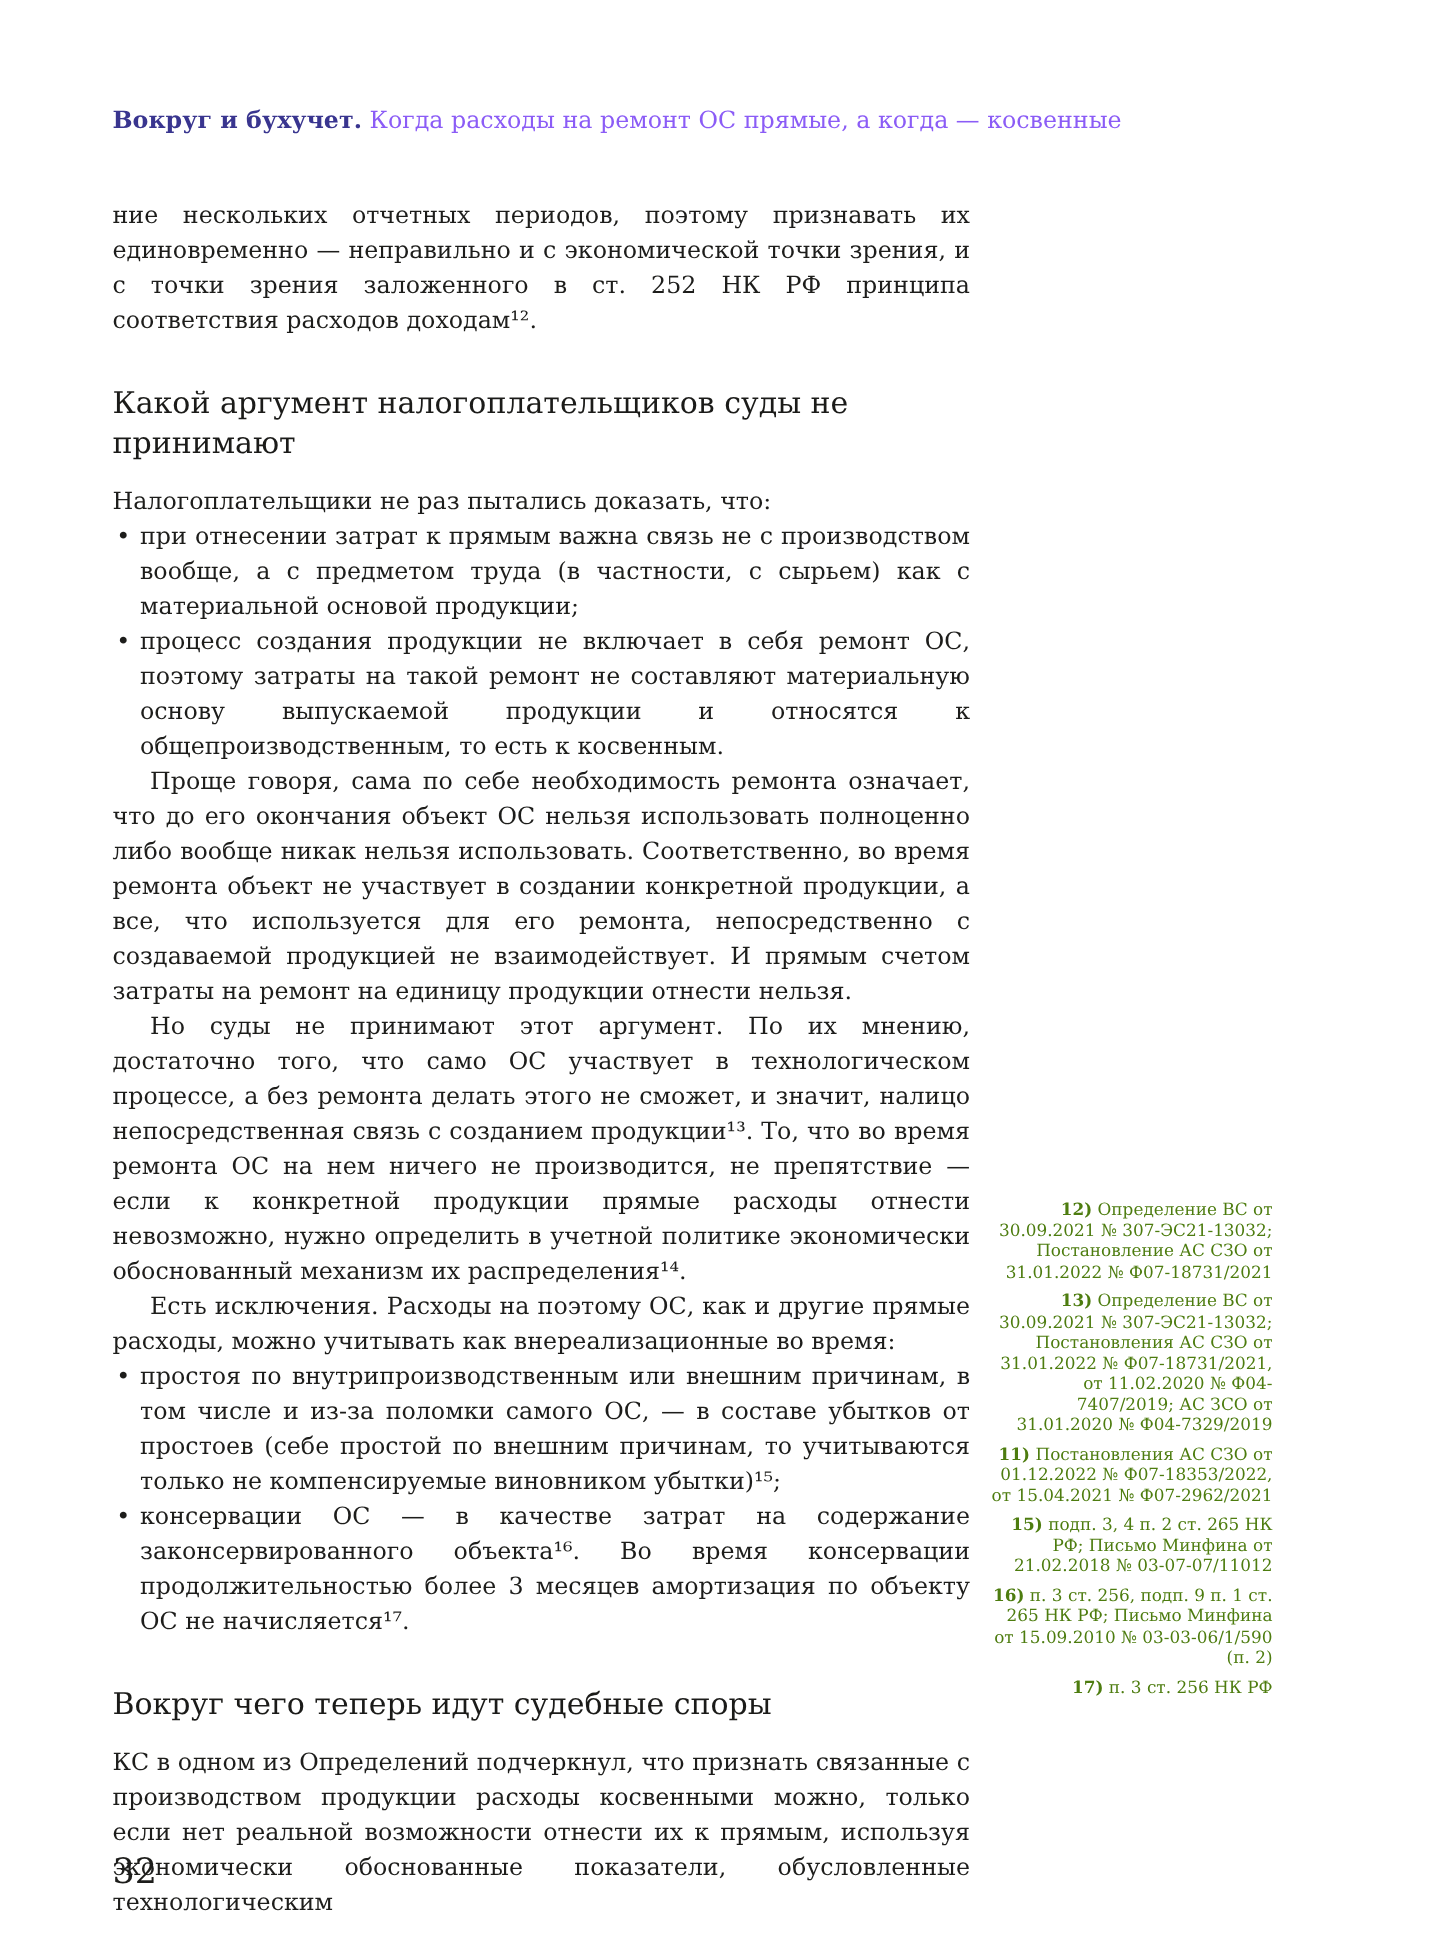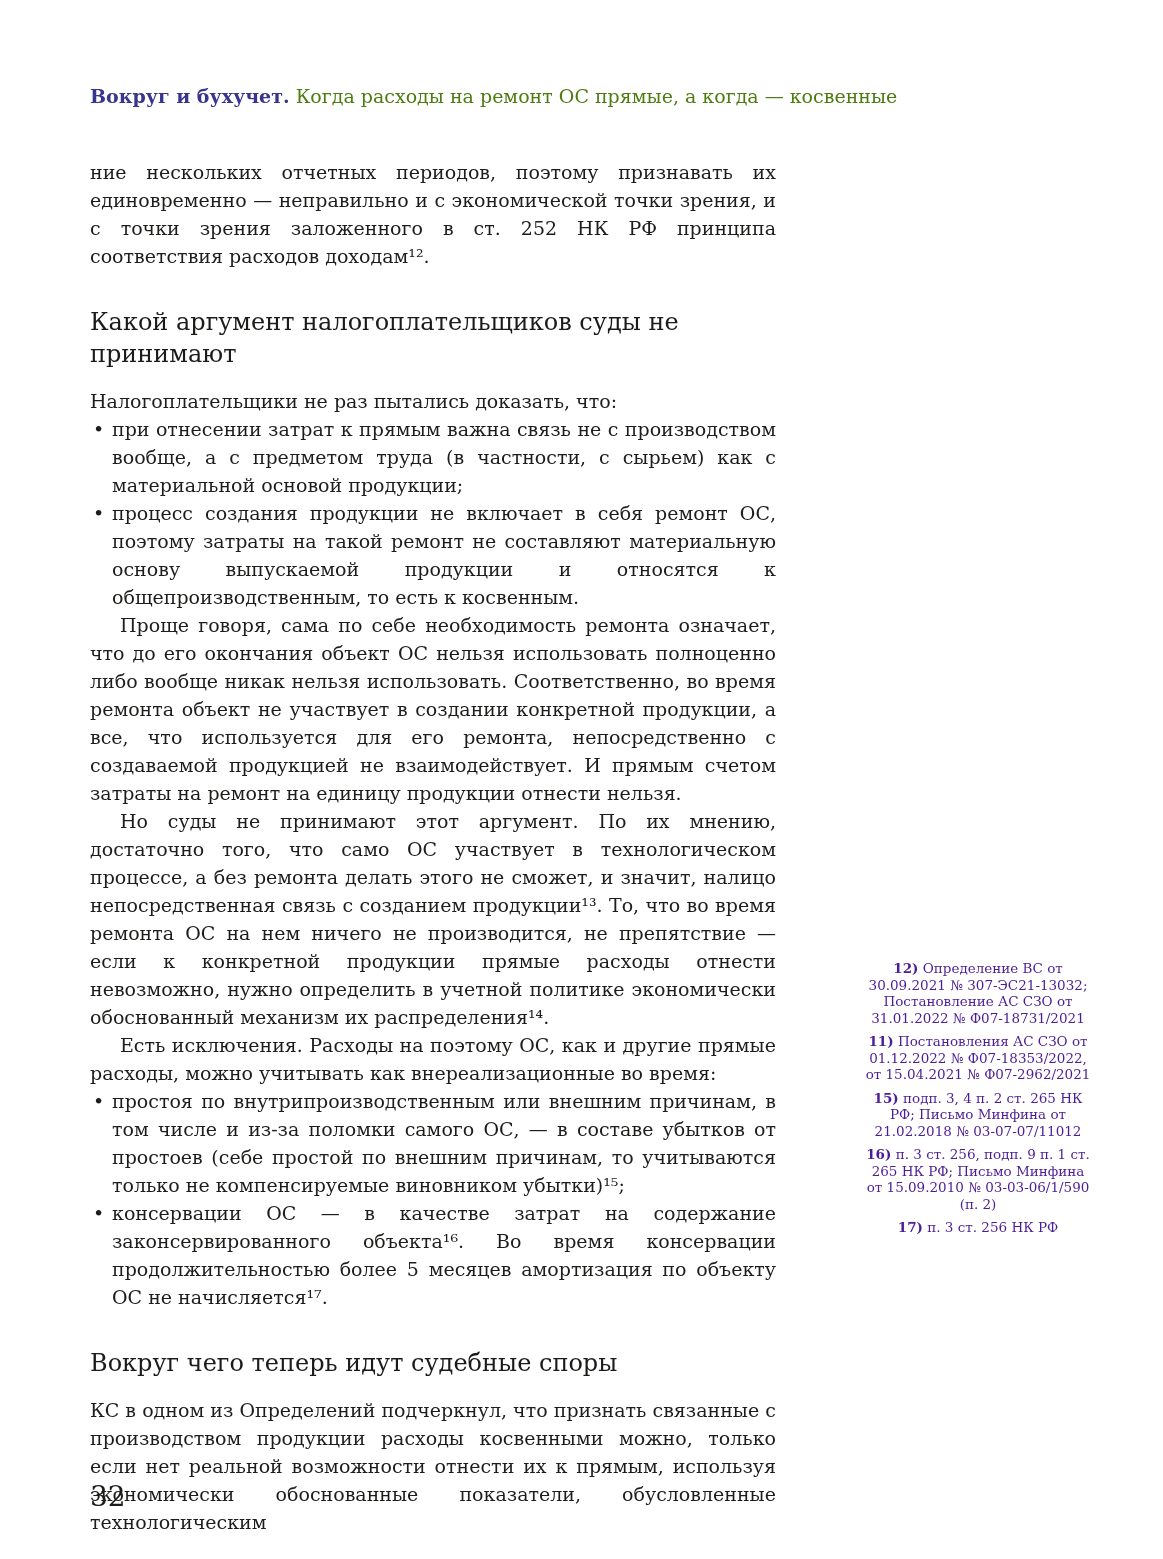--- a/index.html
+++ b/index.html
@@ -24,21 +24,21 @@
     top: 84px;
     width: 990px;
     font-size: 19px;
     line-height: 24px;
   }
   .brand {
     font-weight: bold;
     color: #39358f;
   }
   .article-title {
-    color: #4d7c0f;
+    color: #8b5cf6;
   }
 
   
   .main-col {
     position: absolute;
     left: 90px;
     top: 158px;
     width: 686px;
     font-size: 19px;
     line-height: 28px;
@@ -71,27 +71,27 @@
   ul.bullets li::before {
     content: "\2022";
     position: absolute;
     left: 3px;
     top: 0;
   }
 
   
   .sidebar {
     position: absolute;
-    left: 864px;
+    left: 790px;
     top: 960px;
     width: 228px;
     font-size: 13.5px;
     line-height: 16.5px;
-    text-align: center;
-    color: #4c1d95;
+    text-align: right;
+    color: #4d7c0f;
   }
   .note {
     margin-bottom: 7px;
   }
   .note-num {
     font-weight: bold;
   }
 
   
   .page-number {
@@ -126,36 +126,40 @@
     </ul>
 
     <p class="indent">Проще говоря, сама по себе необходимость ремонта означает, что до его окончания объект ОС нельзя использовать полноценно либо вообще никак нельзя использовать. Соответственно, во время ремонта объект не участвует в создании конкретной продукции, а все, что используется для его ремонта, непосредственно с создаваемой продукцией не взаимодействует. И прямым счетом затраты на ремонт на единицу продукции отнести нельзя.</p>
 
     <p class="indent">Но суды не принимают этот аргумент. По их мнению, достаточно того, что само ОС участвует в технологическом процессе, а без ремонта делать этого не сможет, и значит, налицо непосредственная связь с созданием продукции¹³. То, что во время ремонта ОС на нем ничего не производится, не препятствие — если к конкретной продукции прямые расходы отнести невозможно, нужно определить в учетной политике экономически обоснованный механизм их распределения¹⁴.</p>
 
     <p class="indent">Есть исключения. Расходы на поэтому ОС, как и другие прямые расходы, можно учитывать как внереализационные во время:</p>
 
     <ul class="bullets">
       <li>простоя по внутрипроизводственным или внешним причинам, в том числе и из-за поломки самого ОС, — в составе убытков от простоев (себе простой по внешним причинам, то учитываются только не компенсируемые виновником убытки)¹⁵;</li>
-      <li>консервации ОС — в качестве затрат на содержание законсервированного объекта¹⁶. Во время консервации продолжительностью более 5 месяцев амортизация по объекту ОС не начисляется¹⁷.</li>
+      <li>консервации ОС — в качестве затрат на содержание законсервированного объекта¹⁶. Во время консервации продолжительностью более 3 месяцев амортизация по объекту ОС не начисляется¹⁷.</li>
     </ul>
 
     <h2 class="section-heading">Вокруг чего теперь идут судебные споры</h2>
 
     <p>КС в одном из Определений подчеркнул, что признать связанные с производством продукции расходы косвенными можно, только если нет реальной возможности отнести их к прямым, используя экономически обоснованные показатели, обусловленные технологическим</p>
 
   </main>
 
   <aside class="sidebar">
 
     <div class="note">
       <span class="note-num">12)</span>
       <span class="note-text">Определение ВС от 30.09.2021 № 307-ЭС21-13032; Постановление АС СЗО от 31.01.2022 № Ф07-18731/2021</span>
     </div>
 
+    <div class="note">
+      <span class="note-num">13)</span>
+      <span class="note-text">Определение ВС от 30.09.2021 № 307-ЭС21-13032; Постановления АС СЗО от 31.01.2022 № Ф07-18731/2021, от 11.02.2020 № Ф04-7407/2019; АС ЗСО от 31.01.2020 № Ф04-7329/2019</span>
+    </div>
 
     <div class="note">
       <span class="note-num">11)</span>
       <span class="note-text">Постановления АС СЗО от 01.12.2022 № Ф07-18353/2022, от 15.04.2021 № Ф07-2962/2021</span>
     </div>
 
     <div class="note">
       <span class="note-num">15)</span>
       <span class="note-text">подп. 3, 4 п. 2 ст. 265 НК РФ; Письмо Минфина от 21.02.2018 № 03-07-07/11012</span>
     </div>

